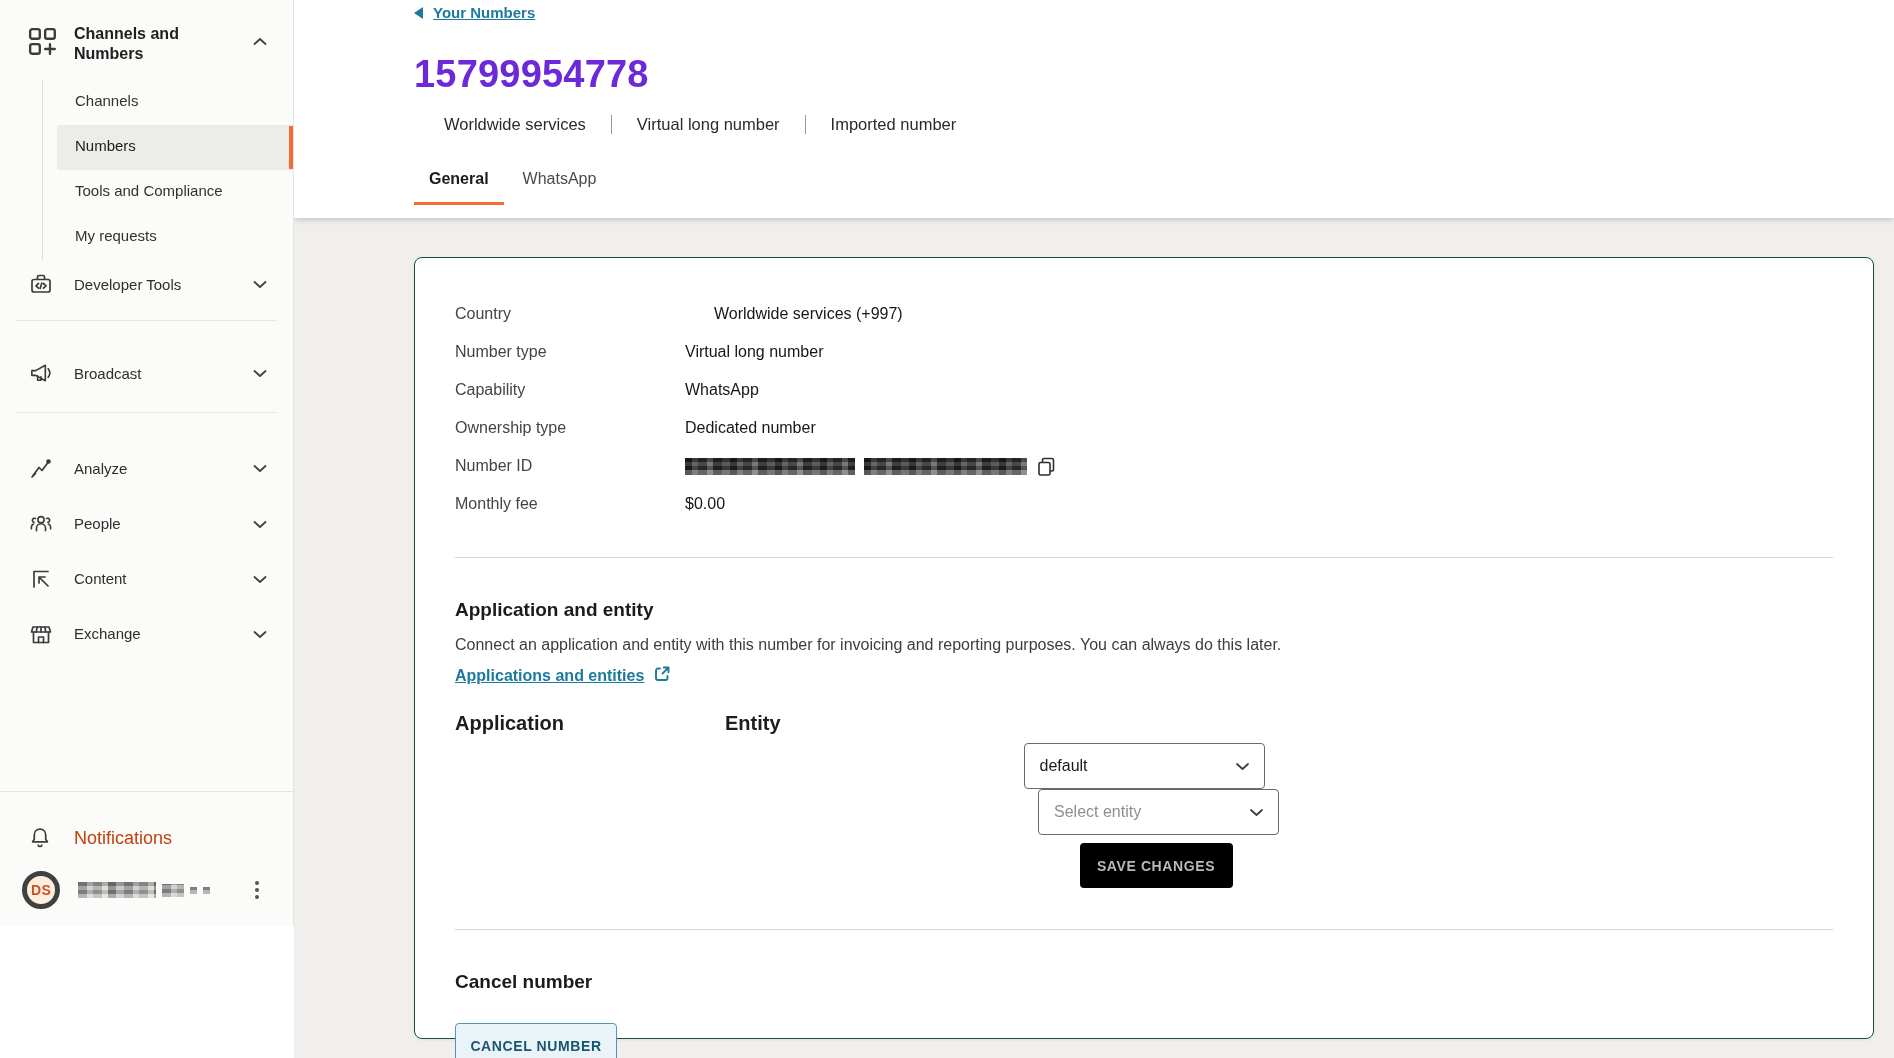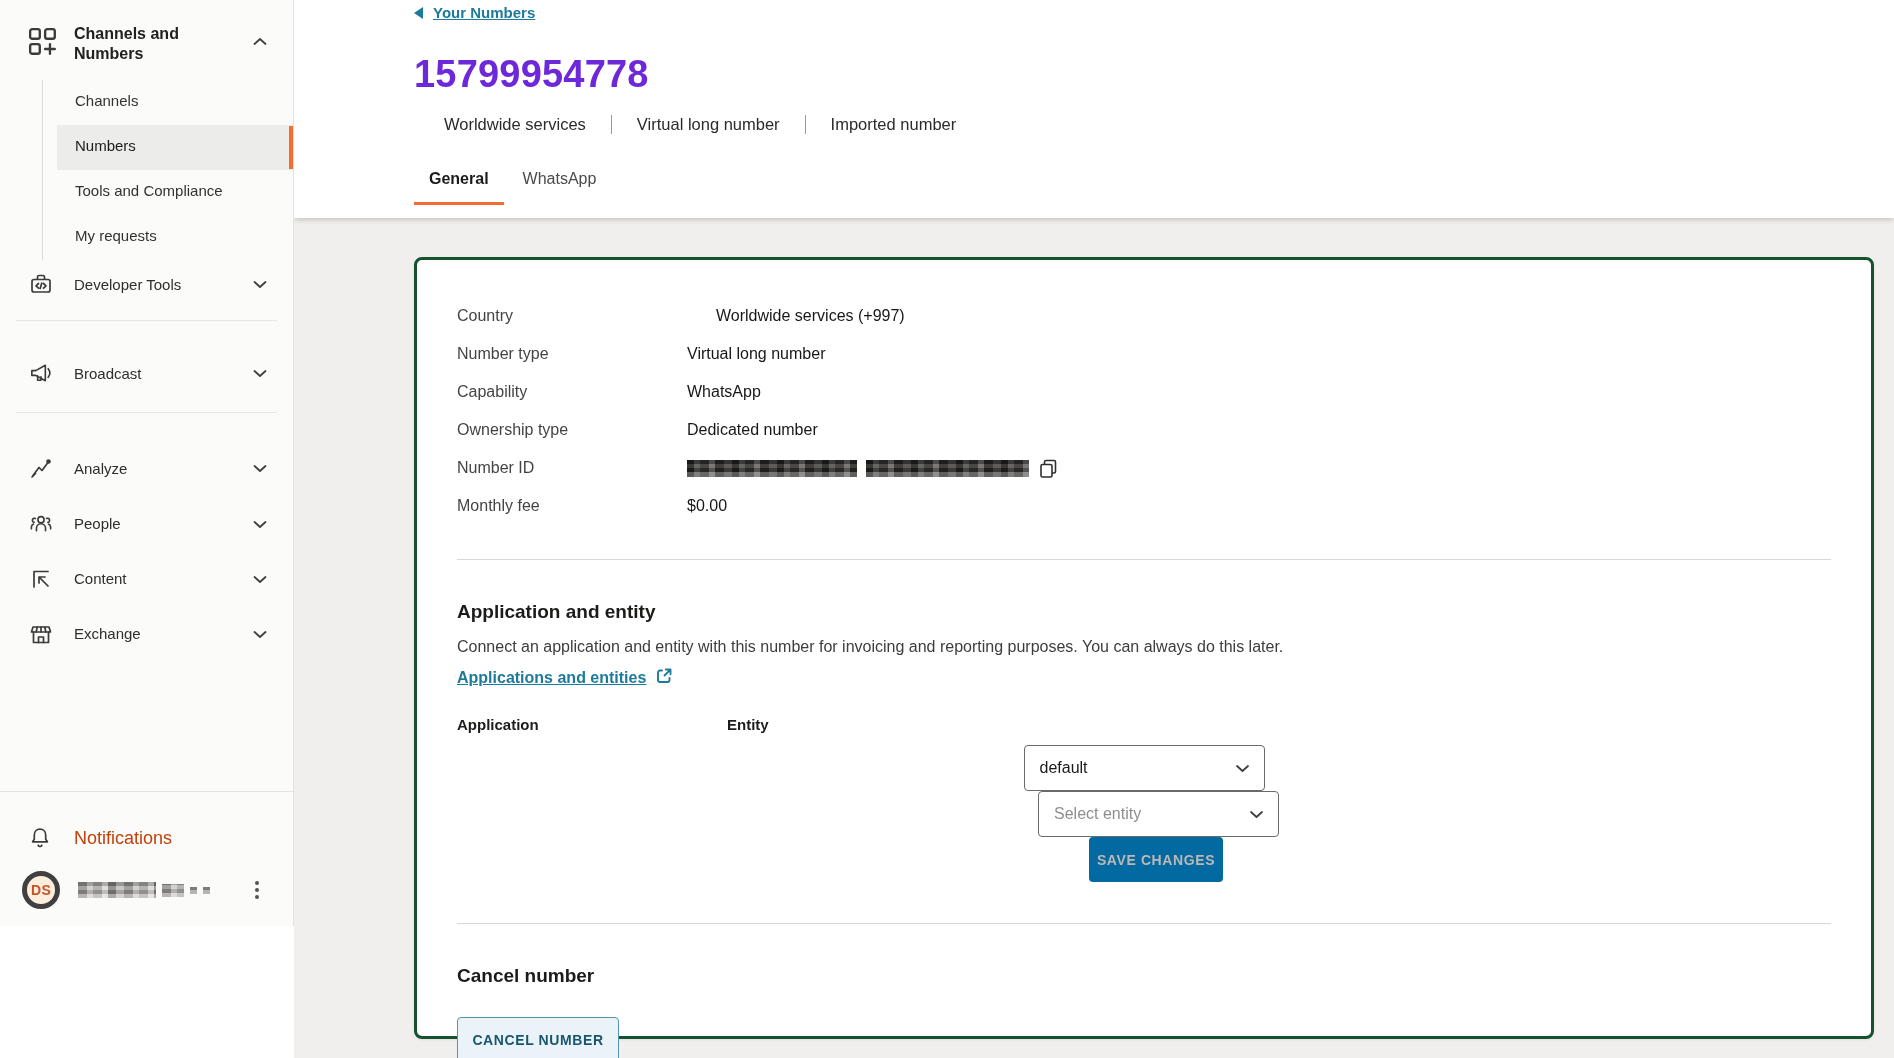--- a/index.html
+++ b/index.html
@@ -86,21 +86,21 @@
   .page-title { margin-top:30px; font-size:38px; font-weight:bold; color:#6d28d9; line-height:42px; letter-spacing:.2px; }
   .meta-row { display:flex; align-items:center; margin-top:20px; padding-left:30px; font-size:16.5px; color:#2c2b2a; }
   .meta-sep { width:1px; height:19px; background:#9a9998; margin:0 25px; }
   .tabs { display:flex; gap:4px; margin-top:36px; }
   .tab { padding:0 15px 14px 15px; font-size:16px; color:#4b4a49; cursor:pointer; border-bottom:3px solid transparent; }
   .tab.active { color:#1c1b1a; font-weight:bold; border-bottom-color:#f56b32; }
 
   .content { flex:1 1 auto; padding:39px 0 0 120px; }
   .card {
     width:1460px; height:782px; background:#ffffff;
-    border:3px solid #14532d; border-radius:8px;
+    border:1px solid #14532d; border-radius:8px;
     box-shadow:0 1px 3px rgba(0,0,0,.07);
     padding:44px 40px 40px 40px;
   }
 
   .detail-row { display:flex; align-items:center; height:24px; margin-bottom:14px; font-size:16px; }
   .detail-label { width:230px; flex:0 0 230px; color:#454443; }
   .detail-value { color:#181716; }
   .detail-value.indent { margin-left:29px; }
   .id-wrap { display:flex; align-items:center; gap:9px; }
   .blur-dark {
@@ -110,38 +110,38 @@
       repeating-linear-gradient(90deg, #232221 0 7px, #555453 7px 13px, #343332 13px 22px, #6b6a69 22px 28px, #2a2928 28px 37px, #4a4948 37px 45px);
   }
   .copy-btn { display:flex; align-items:center; cursor:pointer; }
 
   .section-divider { border:none; border-top:1px solid #d8d7d6; margin-top:41px; }
   .section-heading { margin-top:39px; font-size:19px; font-weight:bold; color:#1c1b1a; line-height:26px; }
   .section-desc { margin-top:12px; font-size:16px; color:#3e3d3c; line-height:20px; }
   .link-row { margin-top:10px; display:flex; align-items:center; gap:9px; height:22px; }
   .teal-link { font-size:16px; font-weight:bold; color:#1c7a9c; text-decoration:underline; cursor:pointer; }
 
-  .form-labels { display:flex; margin-top:26px; font-size:15px; font-weight:bold; color:#1e1d1c; line-height:20px; }
+  .form-labels { display:flex; margin-top:26px; font-size:20px; font-weight:bold; color:#1e1d1c; line-height:20px; }
   .form-labels .fl1 { width:270px; flex:0 0 270px; }
   .controls-row { display:flex; margin-top:10px; align-items:center;flex-direction:column; }
   .select {
     width:241px; height:46px; border:1px solid #6b6a69; border-radius:4px; background:#fff;
     display:flex; align-items:center; justify-content:space-between;
     padding:0 14px 0 15px; font-size:16px; cursor:pointer;
   }
   .select .sel-value { color:#1b1a19; }
   .select .sel-placeholder { color:#8f8e8d; }
   .select-entity { margin-left:29px; }
   .btn {
     border:none; border-radius:4px; font-family:"Liberation Sans", sans-serif;
     font-size:14px; font-weight:bold; letter-spacing:.6px; cursor:pointer;
   }
   .btn-disabled {
-    margin-left:24px; width:134px; height:45px;
-    background:#0369a1; color:#bbb9b7; cursor:default;
+    margin-left:24px; width:153px; height:45px;
+    background:#000000; color:#bbb9b7; cursor:default;margin-top:8px;
   }
   .btn-outline-teal {
     margin-top:28px; width:162px; height:46px;
     background:#eaf3f7; border:1px solid #5395ad; color:#19566e;
   }
 
   svg.icn { stroke:#3c3b3a; fill:none; stroke-width:1.7; stroke-linecap:round; stroke-linejoin:round; }
   svg.icn.thick { stroke-width:2.2; }
   svg.chevico { stroke:#413f3d; fill:none; stroke-width:1.8; stroke-linecap:round; stroke-linejoin:round; }
   svg.teal { stroke:#1c7a9c; fill:none; stroke-width:1.9; stroke-linecap:round; stroke-linejoin:round; }

